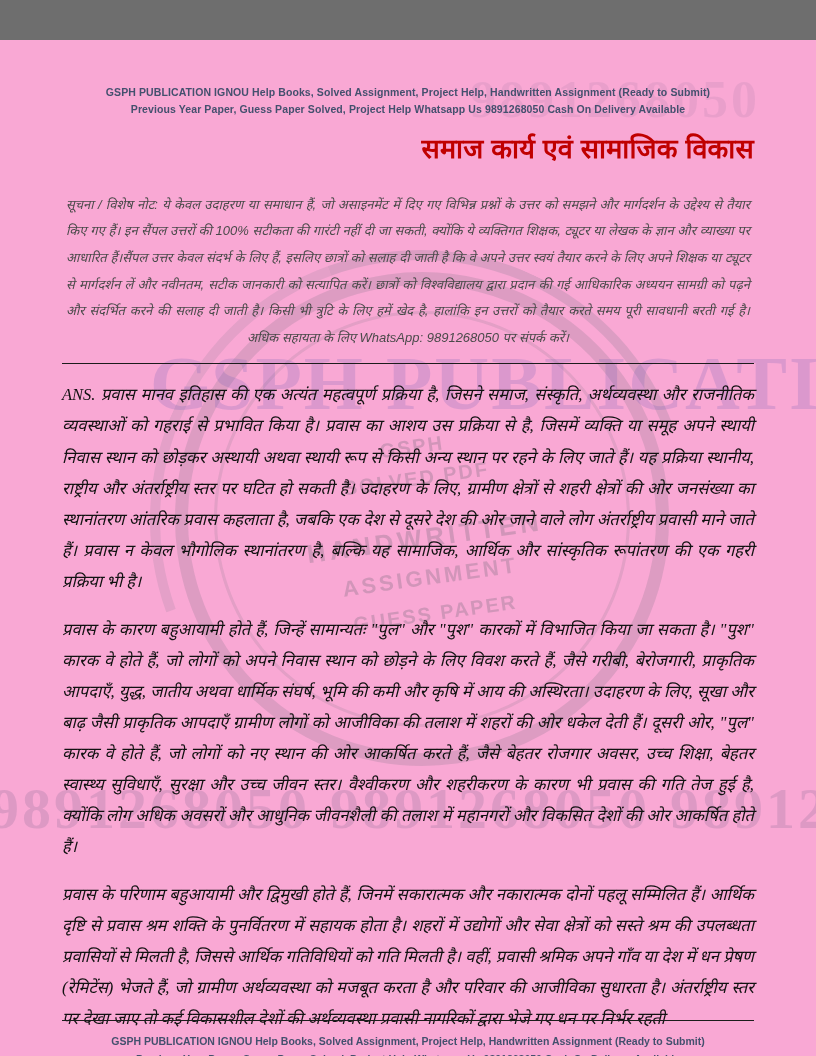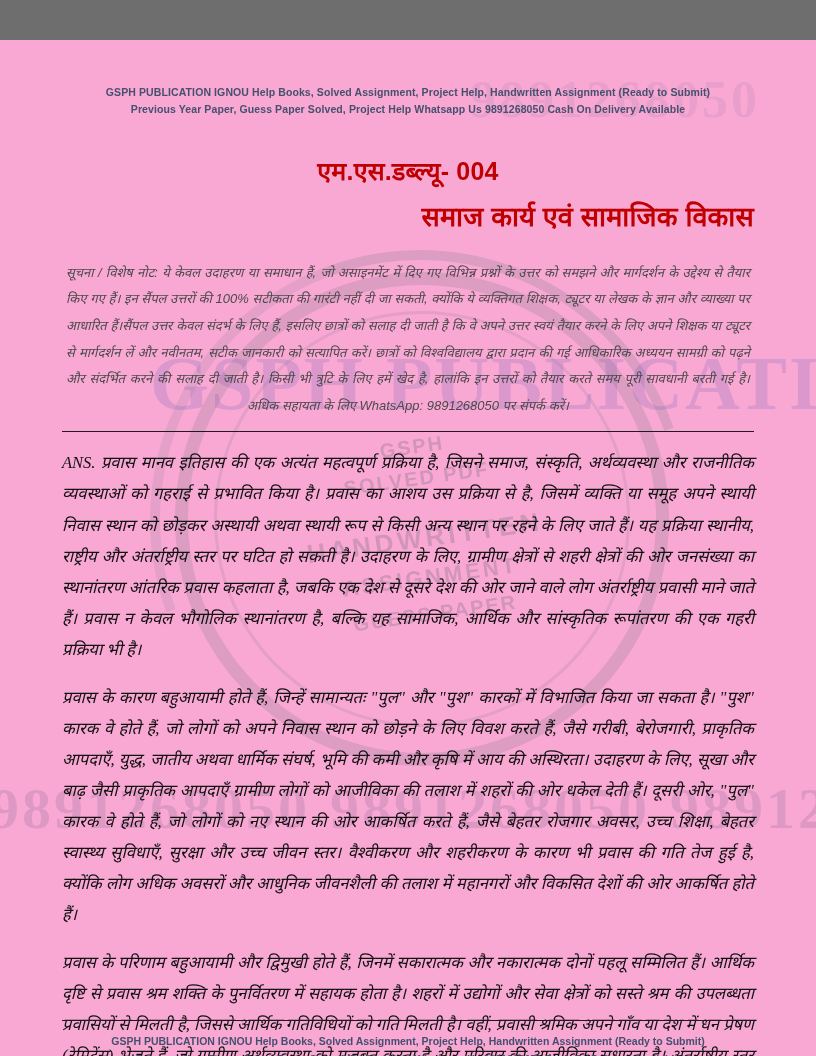--- a/index.html
+++ b/index.html
@@ -220,21 +220,20 @@
     <div class="wm-phone p6">9891268050</div>
   </div>
 
   <div class="content">
 
     <div class="masthead">
       <div>GSPH PUBLICATION IGNOU Help Books, Solved Assignment, Project Help, Handwritten Assignment (Ready to Submit)</div>
       <div>Previous Year Paper, Guess Paper Solved, Project Help Whatsapp Us 9891268050 Cash On Delivery Available</div>
     </div>
 
-    <div class="doc-code">एम.एस.डब्ल्यू- 004</div>
     <div class="doc-title">समाज कार्य एवं सामाजिक विकास</div>
 
     <div class="disclaimer">सूचना / विशेष नोट: ये केवल उदाहरण या समाधान हैं, जो असाइनमेंट में दिए गए विभिन्न प्रश्नों के उत्तर को समझने और मार्गदर्शन के उद्देश्य से तैयार किए गए हैं। इन सैंपल उत्तरों की 100% सटीकता की गारंटी नहीं दी जा सकती, क्योंकि ये व्यक्तिगत शिक्षक, ट्यूटर या लेखक के ज्ञान और व्याख्या पर आधारित हैं।सैंपल उत्तर केवल संदर्भ के लिए हैं, इसलिए छात्रों को सलाह दी जाती है कि वे अपने उत्तर स्वयं तैयार करने के लिए अपने शिक्षक या ट्यूटर से मार्गदर्शन लें और नवीनतम, सटीक जानकारी को सत्यापित करें। छात्रों को विश्वविद्यालय द्वारा प्रदान की गई आधिकारिक अध्ययन सामग्री को पढ़ने और संदर्भित करने की सलाह दी जाती है। किसी भी त्रुटि के लिए हमें खेद है, हालांकि इन उत्तरों को तैयार करते समय पूरी सावधानी बरती गई है। अधिक सहायता के लिए WhatsApp: 9891268050 पर संपर्क करें।</div>
 
     <hr class="rule">
 
 
     <p class="body-text">ANS.  प्रवास मानव इतिहास की एक अत्यंत महत्वपूर्ण प्रक्रिया है, जिसने समाज, संस्कृति, अर्थव्यवस्था और राजनीतिक व्यवस्थाओं को गहराई से प्रभावित किया है। प्रवास का आशय उस प्रक्रिया से है, जिसमें व्यक्ति या समूह अपने स्थायी निवास स्थान को छोड़कर अस्थायी अथवा स्थायी रूप से किसी अन्य स्थान पर रहने के लिए जाते हैं। यह प्रक्रिया स्थानीय, राष्ट्रीय और अंतर्राष्ट्रीय स्तर पर घटित हो सकती है। उदाहरण के लिए, ग्रामीण क्षेत्रों से शहरी क्षेत्रों की ओर जनसंख्या का स्थानांतरण आंतरिक प्रवास कहलाता है, जबकि एक देश से दूसरे देश की ओर जाने वाले लोग अंतर्राष्ट्रीय प्रवासी माने जाते हैं। प्रवास न केवल भौगोलिक स्थानांतरण है, बल्कि यह सामाजिक, आर्थिक और सांस्कृतिक रूपांतरण की एक गहरी प्रक्रिया भी है।</p>
     <p class="body-text">प्रवास के कारण बहुआयामी होते हैं, जिन्हें सामान्यतः "पुल" और "पुश" कारकों में विभाजित किया जा सकता है। "पुश" कारक वे होते हैं, जो लोगों को अपने निवास स्थान को छोड़ने के लिए विवश करते हैं, जैसे गरीबी, बेरोजगारी, प्राकृतिक आपदाएँ, युद्ध, जातीय अथवा धार्मिक संघर्ष, भूमि की कमी और कृषि में आय की अस्थिरता। उदाहरण के लिए, सूखा और बाढ़ जैसी प्राकृतिक आपदाएँ ग्रामीण लोगों को आजीविका की तलाश में शहरों की ओर धकेल देती हैं। दूसरी ओर, "पुल" कारक वे होते हैं, जो लोगों को नए स्थान की ओर आकर्षित करते हैं, जैसे बेहतर रोजगार अवसर, उच्च शिक्षा, बेहतर स्वास्थ्य सुविधाएँ, सुरक्षा और उच्च जीवन स्तर। वैश्वीकरण और शहरीकरण के कारण भी प्रवास की गति तेज हुई है, क्योंकि लोग अधिक अवसरों और आधुनिक जीवनशैली की तलाश में महानगरों और विकसित देशों की ओर आकर्षित होते हैं।</p>
     <p class="body-text">प्रवास के परिणाम बहुआयामी और द्विमुखी होते हैं, जिनमें सकारात्मक और नकारात्मक दोनों पहलू सम्मिलित हैं। आर्थिक दृष्टि से प्रवास श्रम शक्ति के पुनर्वितरण में सहायक होता है। शहरों में उद्योगों और सेवा क्षेत्रों को सस्ते श्रम की उपलब्धता प्रवासियों से मिलती है, जिससे आर्थिक गतिविधियों को गति मिलती है। वहीं, प्रवासी श्रमिक अपने गाँव या देश में धन प्रेषण (रेमिटेंस) भेजते हैं, जो ग्रामीण अर्थव्यवस्था को मजबूत करता है और परिवार की आजीविका सुधारता है। अंतर्राष्ट्रीय स्तर पर देखा जाए तो कई विकासशील देशों की अर्थव्यवस्था प्रवासी नागरिकों द्वारा भेजे गए धन पर निर्भर रहती</p>

